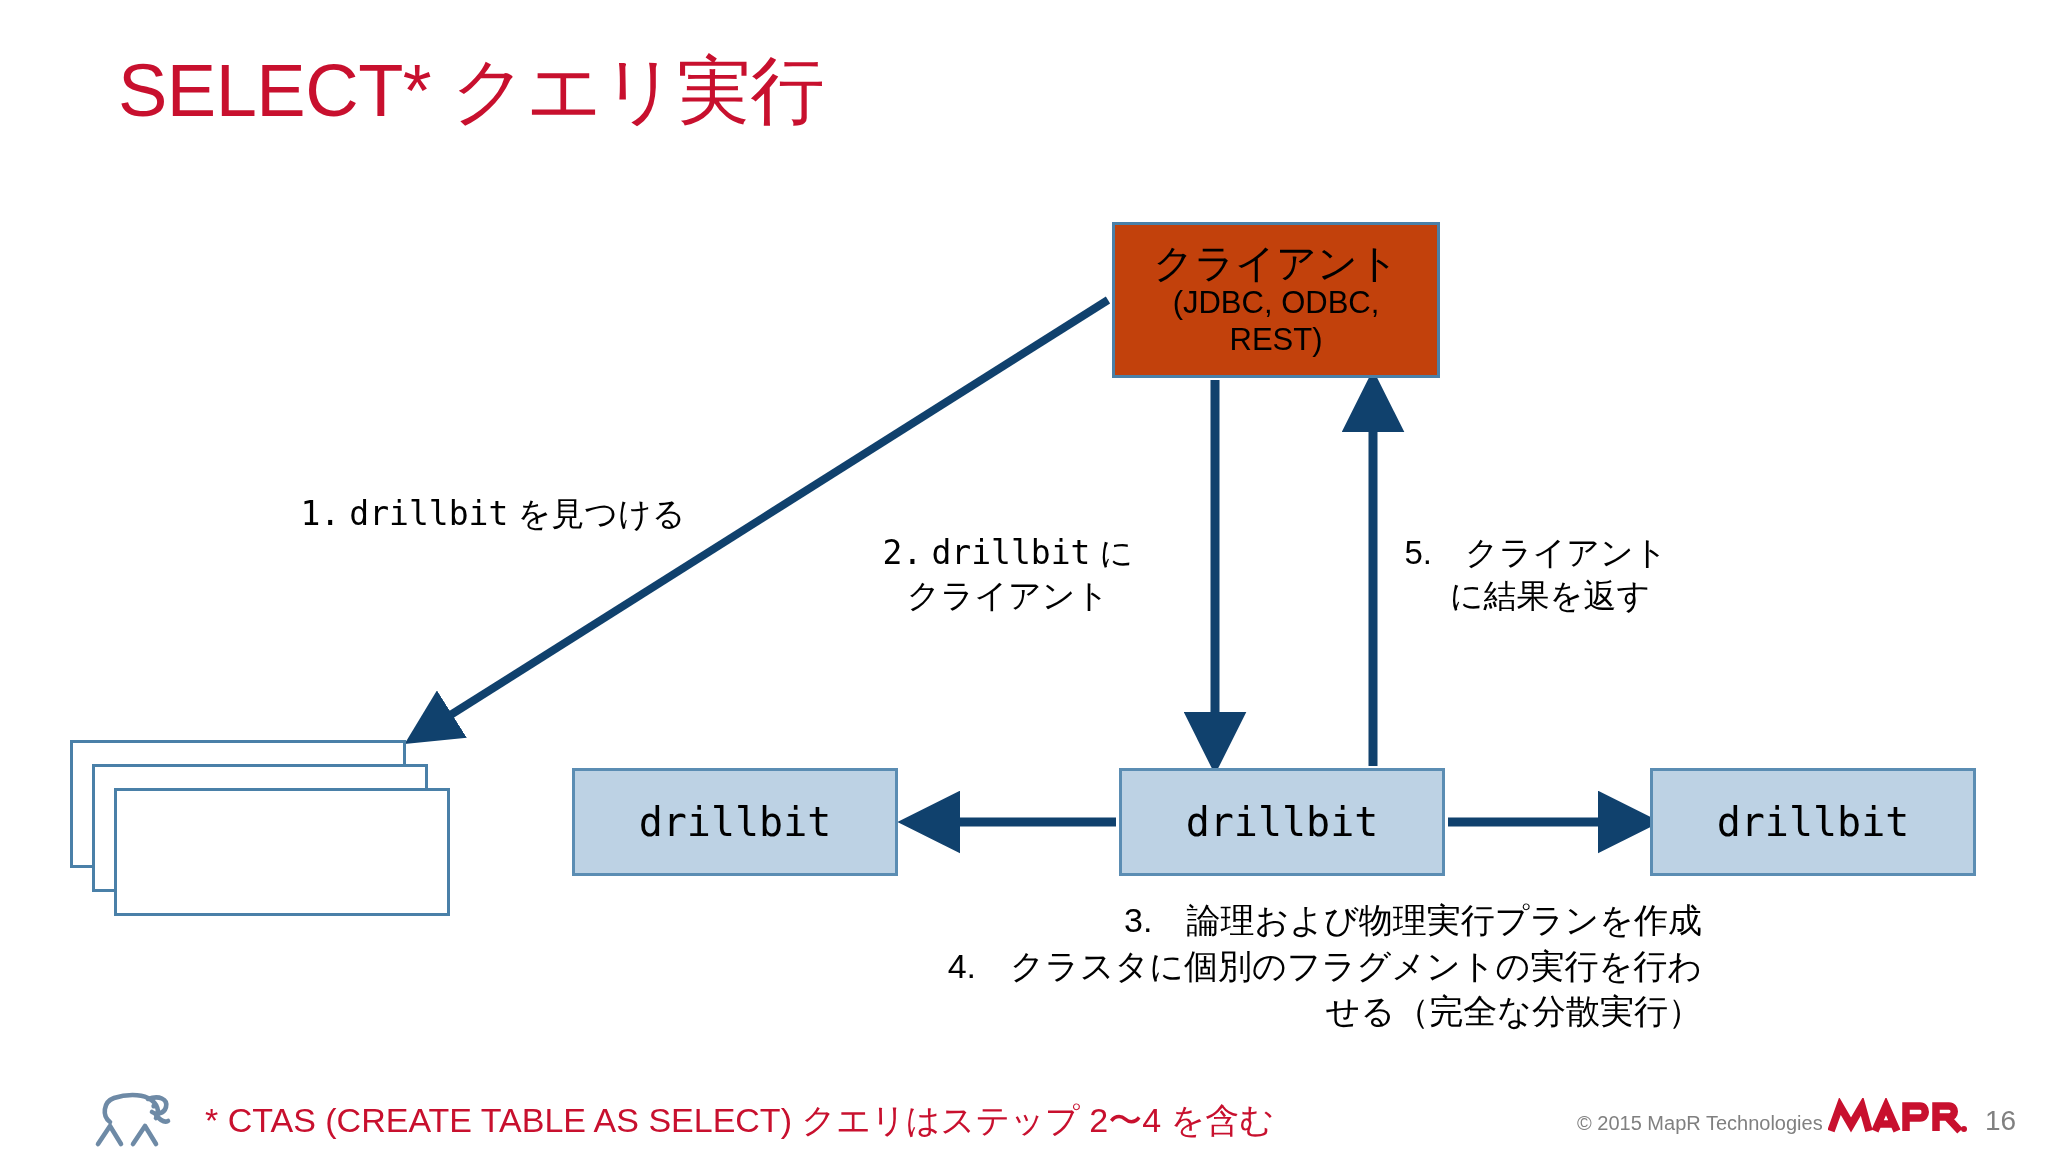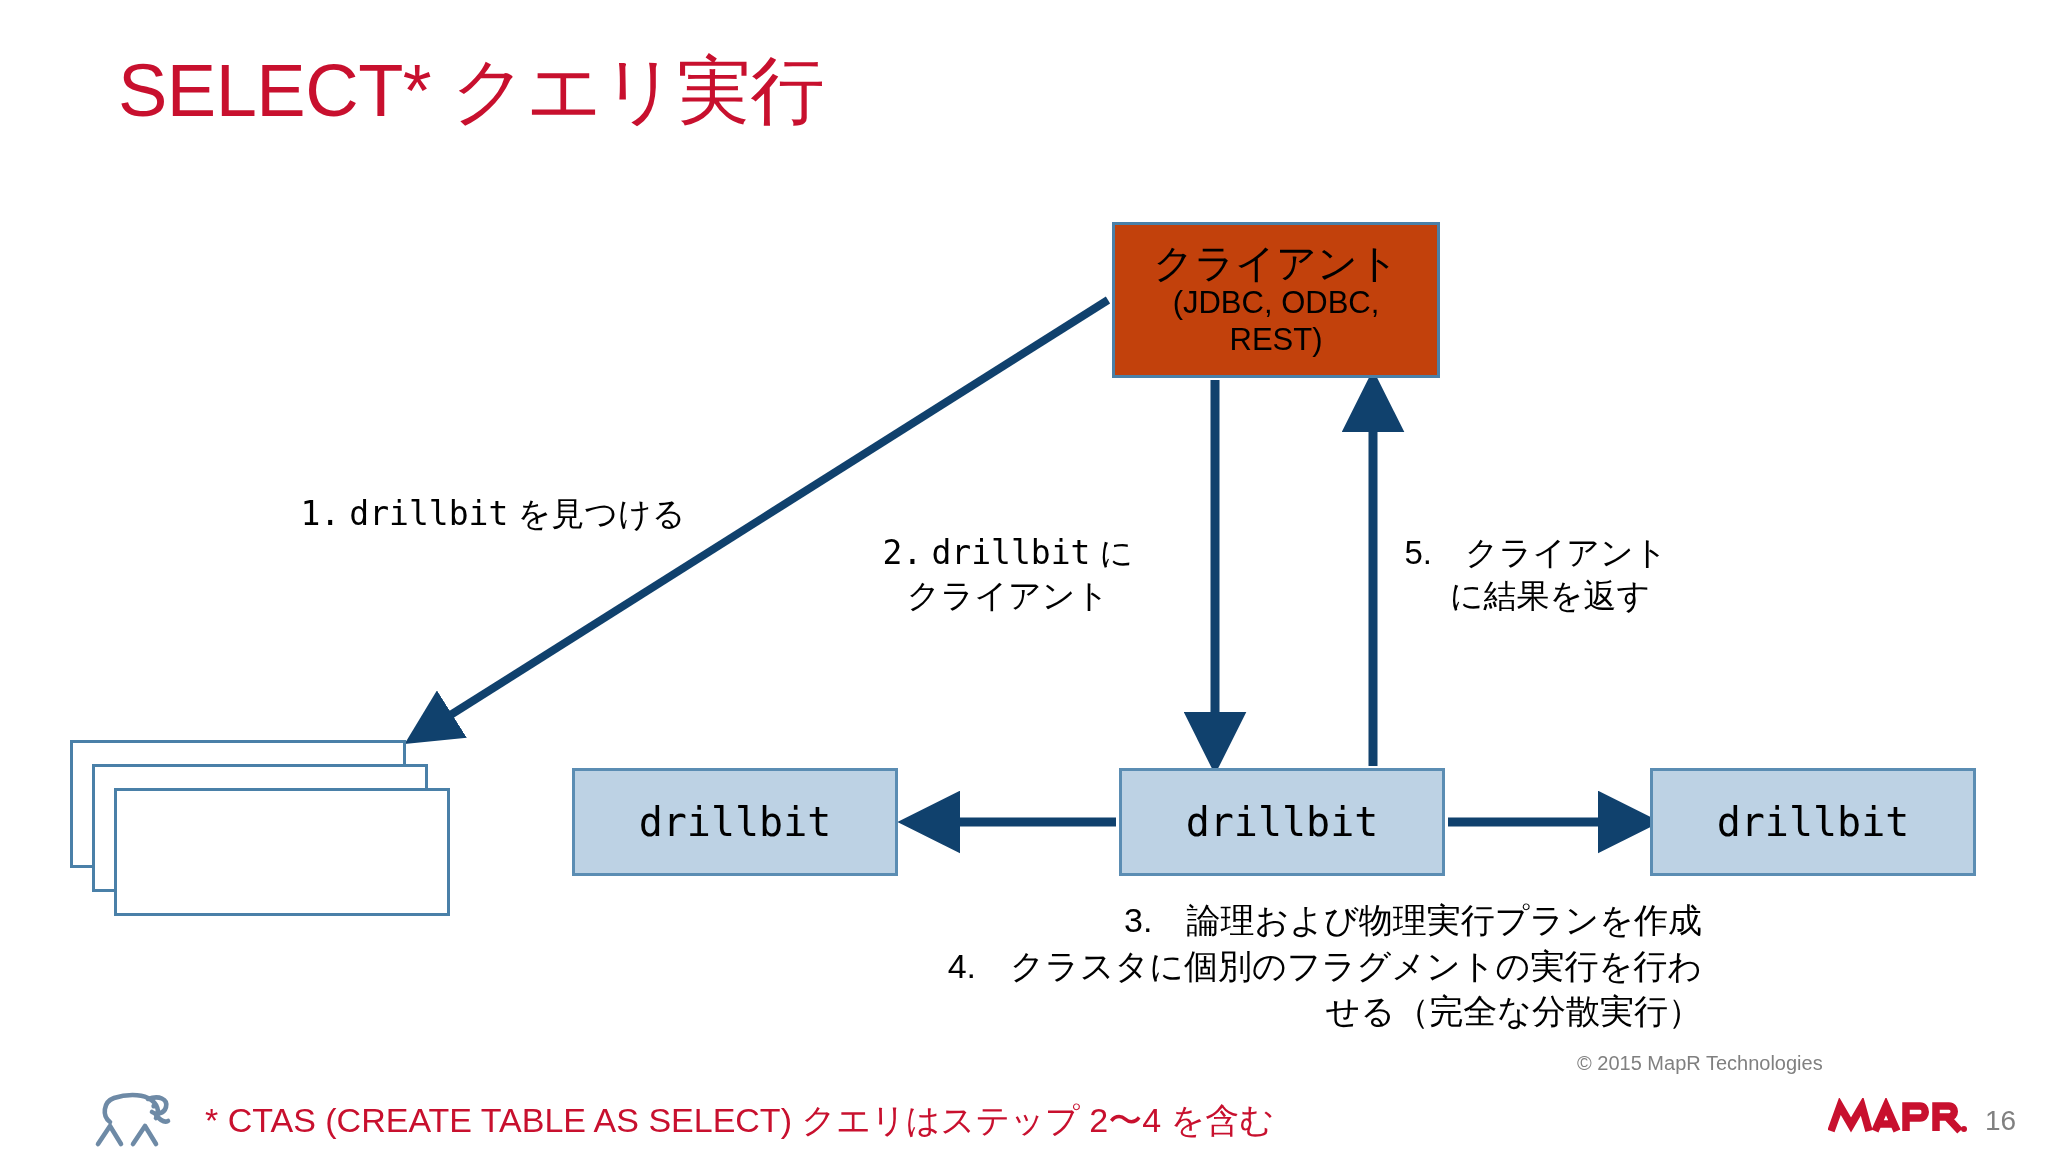--- a/index.html
+++ b/index.html
@@ -151,21 +151,21 @@
     position: absolute;
     left: 205px;
     top: 1098px;
     font-size: 34px;
     color: #c8102e;
     white-space: nowrap;
   }
   #copyright {
     position: absolute;
     left: 1577px;
-    top: 1052px;
+    top: 1112px;
     font-size: 20px;
     color: #808080;
     white-space: nowrap;
   }
   #page-number {
     position: absolute;
     left: 1985px;
     top: 1105px;
     font-size: 28px;
     color: #808080;

